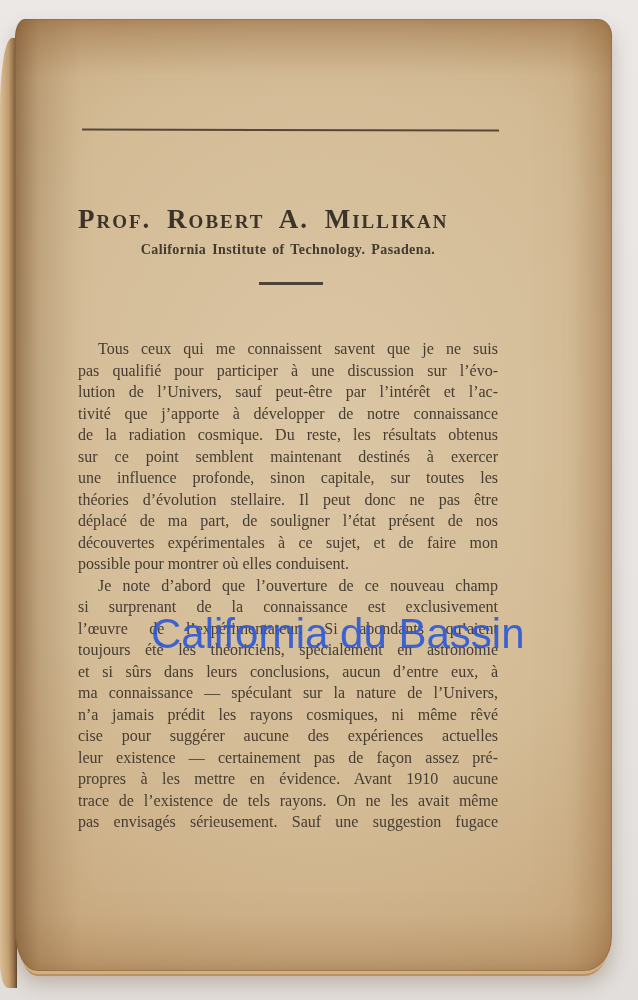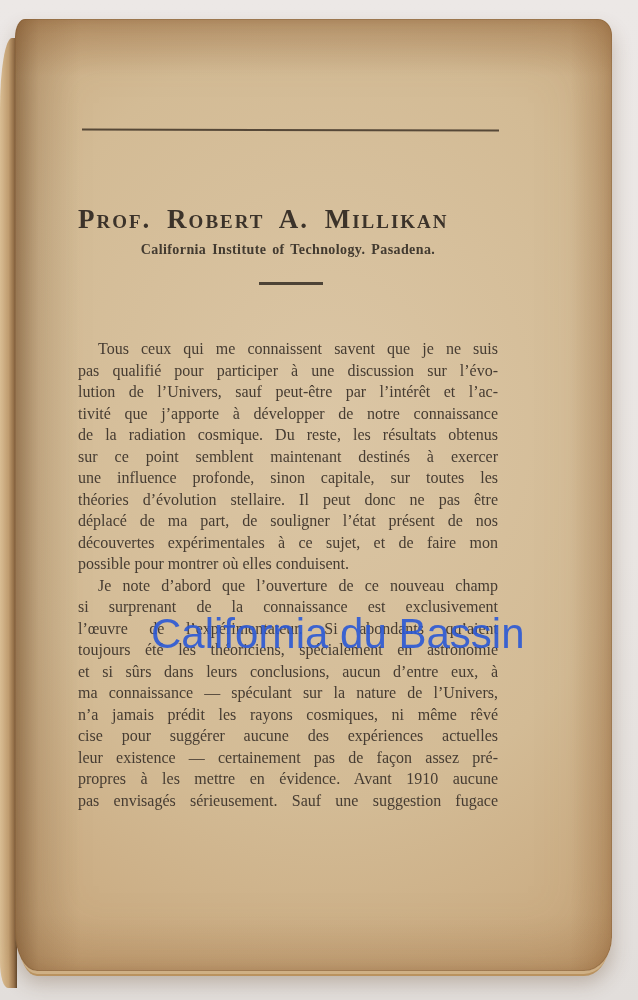--- a/index.html
+++ b/index.html
@@ -143,20 +143,21 @@
         <div class="line first">Je note d’abord que l’ouverture de ce nouveau champ</div>
         <div class="line">si surprenant de la connaissance est exclusivement</div>
         <div class="line">l’œuvre de l’expérimentateur. Si abondants qu’aient</div>
         <div class="line">toujours été les théoriciens, spécialement en astronomie</div>
         <div class="line">et si sûrs dans leurs conclusions, aucun d’entre eux, à</div>
         <div class="line">ma connaissance — spéculant sur la nature de l’Univers,</div>
         <div class="line">n’a jamais prédit les rayons cosmiques, ni même rêvé</div>
         <div class="line">cise pour suggérer aucune des expériences actuelles</div>
         <div class="line">leur existence — certainement pas de façon assez pré-</div>
         <div class="line">propres à les mettre en évidence. Avant 1910 aucune</div>
+        <div class="line">trace de l’existence de tels rayons. On ne les avait même</div>
         <div class="line">pas envisagés sérieusement. Sauf une suggestion fugace</div>
       </div>
 
   </div>
 
   <div class="watermark" style="color: rgb(43, 89, 214);">California du Bassin</div>
 
 </div>
 
 </body></html>

